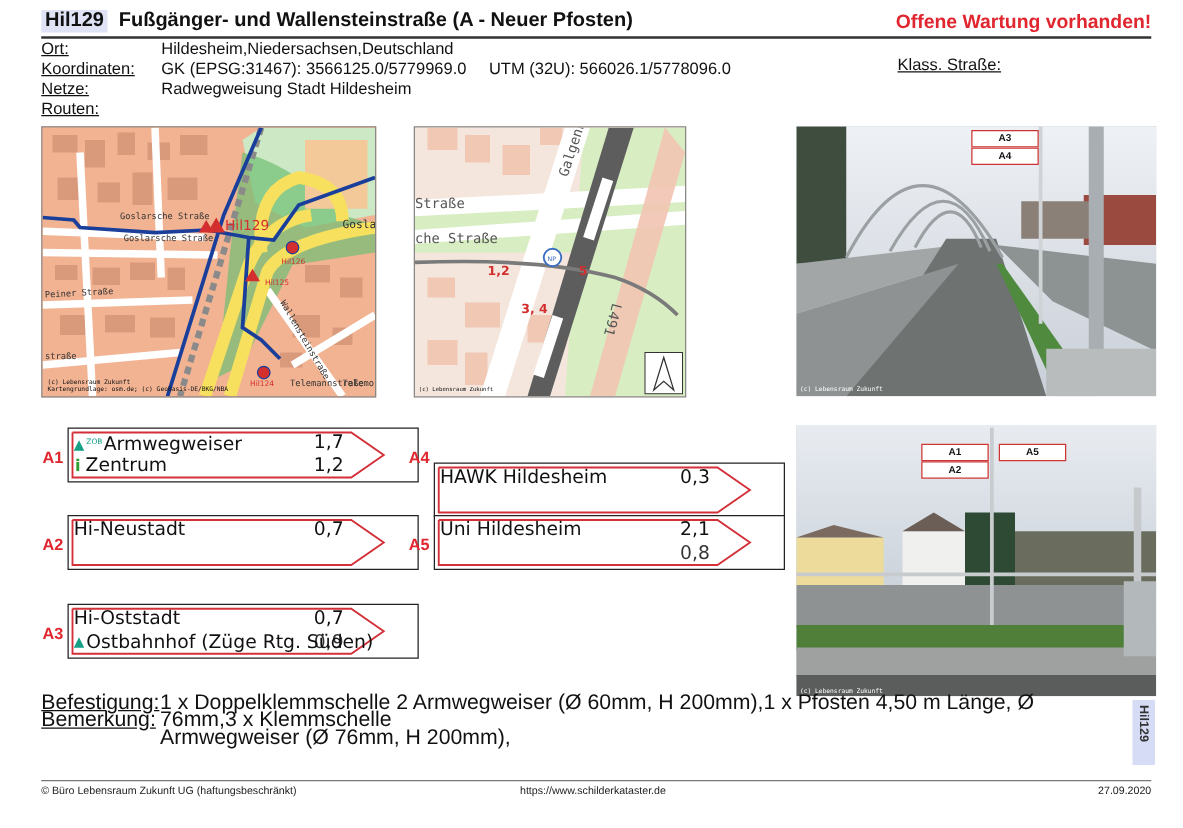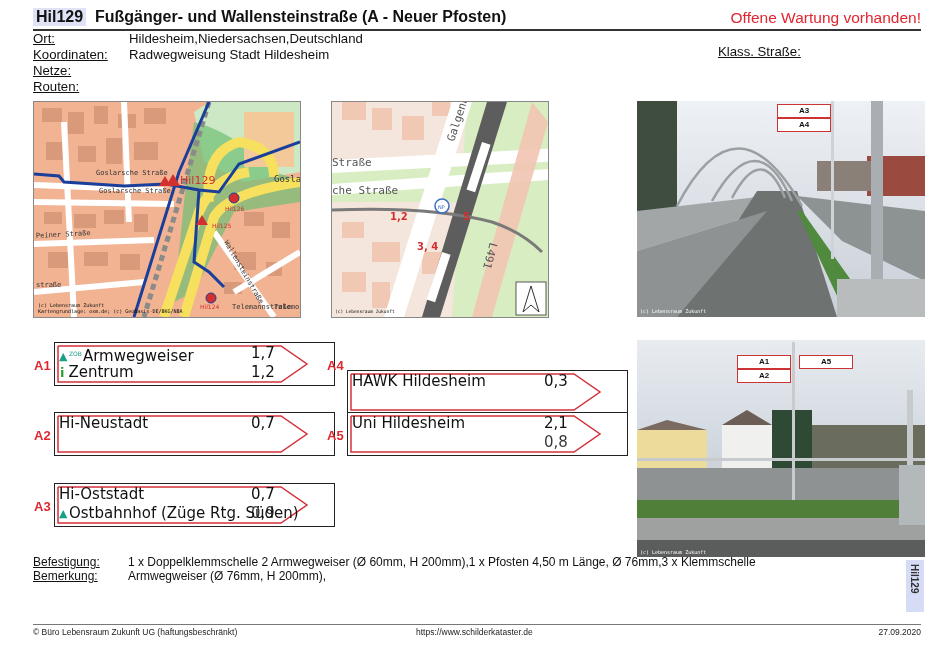--- a/index.html
+++ b/index.html
@@ -3,38 +3,38 @@
 <meta charset="utf-8">
 <style>
   html, body { margin:0; padding:0; }
   body { width:946px; height:662px; background:#ffffff; position:relative; overflow:hidden;
          font-family:"Liberation Sans", sans-serif; color:#111; }
   .abs { position:absolute; }
   
   .title-row { left:33px; top:7px; width:888px; height:22px; border-bottom:2px solid #333; }
   .sheet-id { position:absolute; left:0; top:1px; font-weight:bold; font-size:16px; background:#dfe3f5; padding:0 3px; }
   .sheet-title { position:absolute; left:62px; top:1px; font-weight:bold; font-size:16px; }
-  .alert { position:absolute; right:0; top:2px; color:#e0262f; font-weight:normal; font-size:15.5px; }
+  .alert { position:absolute; right:0; top:2px; color:#e0262f; font-weight:bold; font-size:15.5px; }
   .info { font-size:13.2px; line-height:16px; }
   .lbl { text-decoration:underline; }
   
   .map1 { left:33px; top:101px; width:266px; height:215px; border:1px solid #888; overflow:hidden; background:#f2b393; }
   .map2 { left:331px; top:101px; width:216px; height:215px; border:1px solid #888; overflow:hidden; background:#f4e6dc; }
   .photo1 { left:637px; top:101px; width:288px; height:216px; overflow:hidden; background:#cfd3d8; }
   .photo2 { left:637px; top:340px; width:288px; height:217px; overflow:hidden; background:#d7dbe0; }
   
   .sign { position:absolute; width:279px; height:42px; border:1.6px solid #222; background:#fff; }
   .sign svg.outline { position:absolute; left:0; top:0; }
   .sign-code { position:absolute; color:#e0262f; font-weight:bold; font-size:13px; }
   .sl { position:absolute; font-family:"DejaVu Sans", sans-serif; font-size:15px; white-space:nowrap; color:#111; line-height:17px; }
   .dist { position:absolute; font-family:"DejaVu Sans", sans-serif; font-size:15px; color:#111; line-height:17px; }
   .ico-train { display:inline-block; width:10px; height:10px; color:#16a085; font-size:11px; line-height:10px; vertical-align:1px; }
   .ico-zob { display:inline-block; font-size:6px; color:#16a085; vertical-align:5px; margin-right:1px; }
   .ico-info { display:inline-block; color:#2e9e2e; font-weight:bold; font-size:13px; margin-right:4px; }
-  .bottom-info { font-size:12px; line-height:14px; }
+  .bottom-info { font-size:17px; line-height:14px; }
   .side-tab { left:906px; top:560px; width:18px; height:52px; background:#d6dcf6; }
   .side-tab span { position:absolute; left:3px; top:4px; writing-mode:vertical-rl; font-size:10px; font-weight:bold; color:#333; }
   .footer-line { left:33px; top:624px; width:888px; border-top:1px solid #777; }
   .footer { top:627px; font-size:8.5px; color:#222; }
   .plate { position:absolute; height:12px; background:#fff; border:1px solid #c33; font-size:8px; font-weight:bold; line-height:12px; text-align:center; color:#111; }
 </style>
 </head>
 <body>
 
 <div class="abs title-row">
@@ -44,20 +44,21 @@
 </div>
 
 <div class="abs info" style="left:33px; top:31px;">
   <div class="lbl">Ort:</div>
   <div class="lbl">Koordinaten:</div>
   <div class="lbl">Netze:</div>
   <div class="lbl">Routen:</div>
 </div>
 <div class="abs info" style="left:129px; top:31px;">
   <div>Hildesheim,Niedersachsen,Deutschland</div>
+  <div><span>GK (EPSG:31467): 3566125.0/5779969.0</span><span style="display:inline-block;width:18px"></span><span>UTM (32U): 566026.1/5778096.0</span></div>
   <div>Radwegweisung Stadt Hildesheim</div>
 </div>
 <div class="abs info lbl" style="left:718px; top:44px;">Klass. Straße:</div>
 
 <div class="abs map1">
   <svg width="266" height="215" viewBox="0 0 266 215">
     <rect width="266" height="215" fill="#f2b393"></rect>
 
     <g fill="#d99a7c">
       <rect x="8" y="6" width="20" height="14"></rect>

